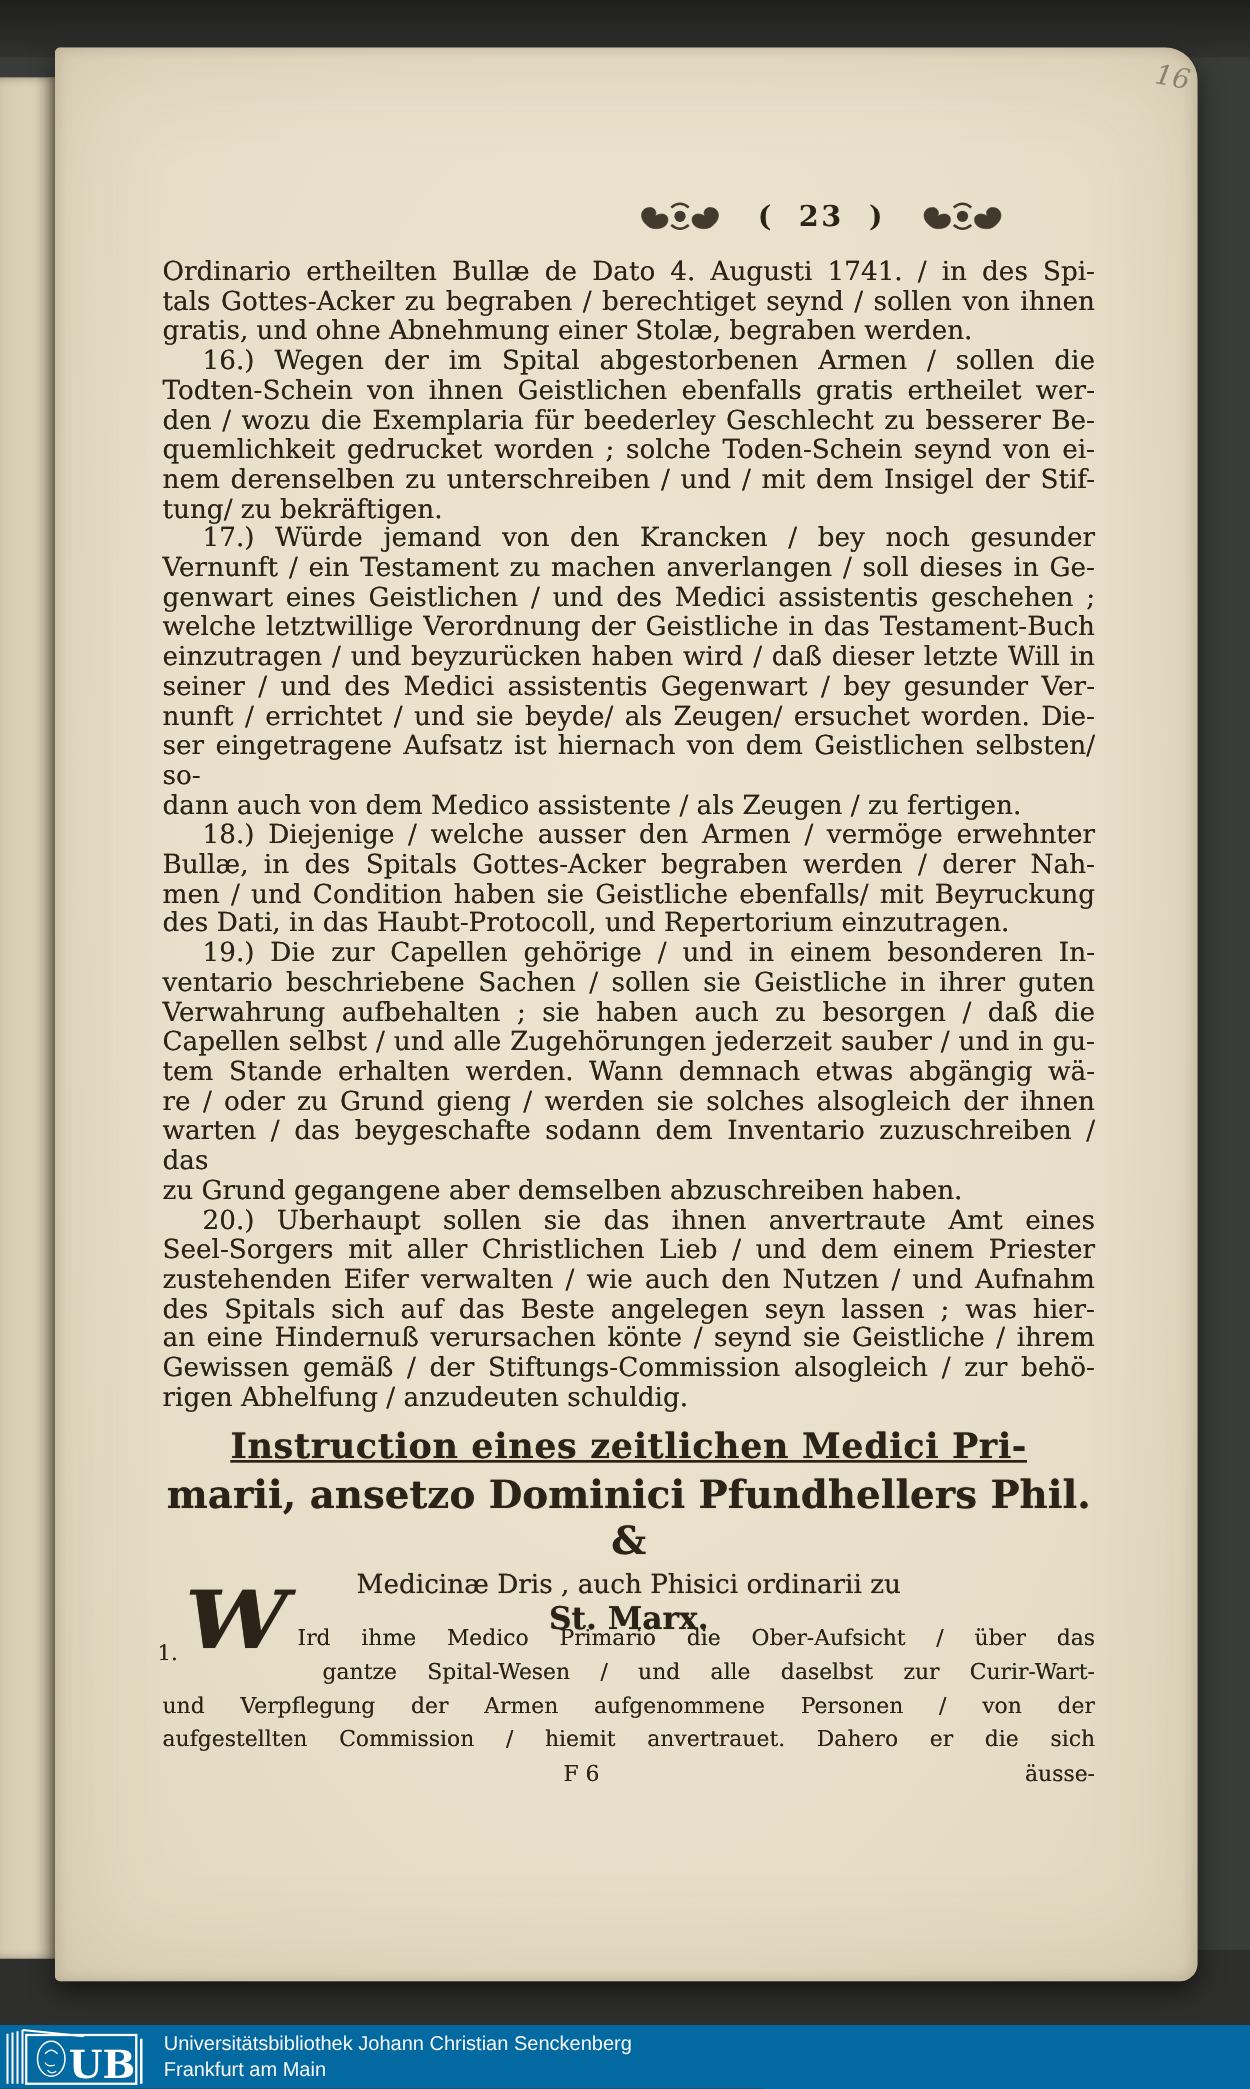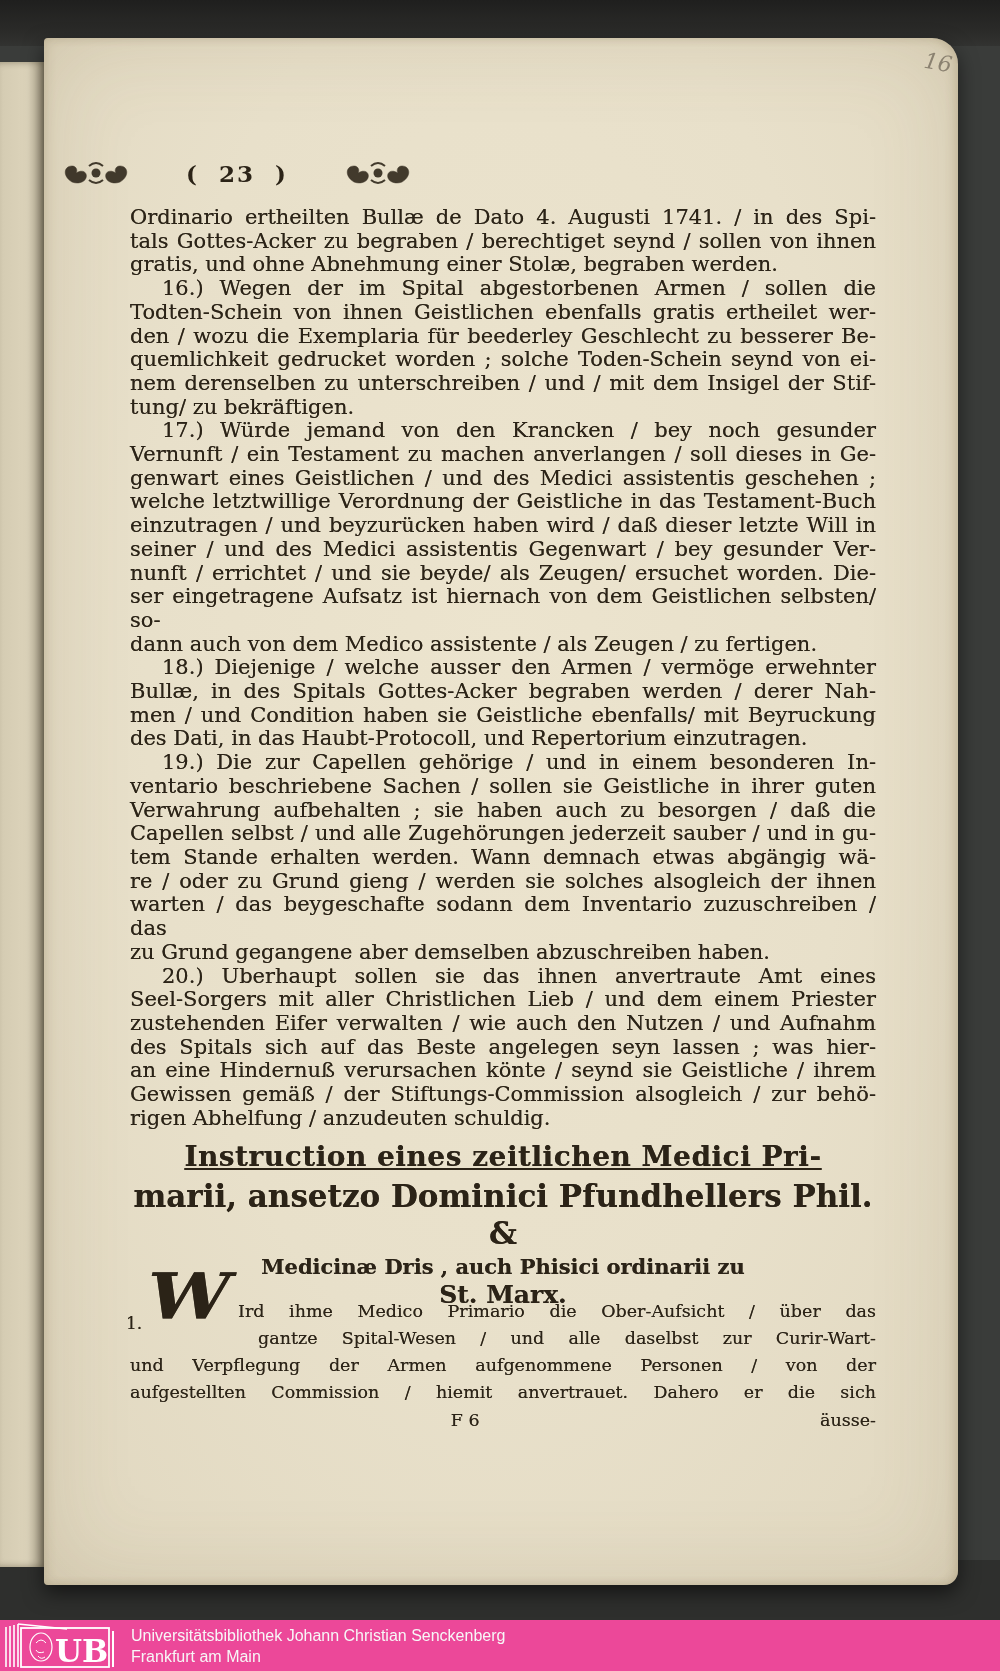--- a/index.html
+++ b/index.html
@@ -29,65 +29,64 @@
     box-shadow:0 8px 20px rgba(0,0,0,.55), inset 0 0 90px rgba(115,95,55,.16), inset -4px 0 10px rgba(115,95,55,.18), inset 4px 0 10px rgba(115,95,55,.12);
     color:#2b2317;
   }
   .pencil{
     position:absolute;left:880px;top:12px;
     font-family:"DejaVu Serif",serif;font-style:italic;font-size:22px;
     color:#8a8170;transform:rotate(10deg);
   }
   .header-row{
     position:absolute;left:86px;top:118px;width:746px;height:34px;
-    display:flex;align-items:center;justify-content:flex-start;
+    display:flex;align-items:center;justify-content:flex-end;
     transform:translateX(-70px);
-    gap:28px;
   }
   .orn{width:72px;height:26px;opacity:.88;}
   .pageno{
     font-size:23px;letter-spacing:2px;margin:0 26px;font-weight:bold;
     white-space:pre;
   }
   .body-block{
     position:absolute;left:86px;top:168px;width:746px;
     font-size:21px;line-height:23.7px;
     text-shadow:0 0 .5px rgba(43,35,23,.7);
   }
   .line{text-align:justify;text-align-last:justify;}
   .line.tail{text-align-last:left;}
   .line.ind{padding-left:32px;}
   .heading-block{
     position:absolute;left:86px;top:1098px;width:746px;text-align:center;
     text-shadow:0 0 .6px rgba(43,35,23,.75);
   }
   .h0{font-size:28px;line-height:42px;font-weight:bold;letter-spacing:.5px;text-decoration:underline;}
   .h1{font-size:31px;line-height:37px;font-weight:bold;}
-  .h2{font-size:21px;line-height:30px;font-weight:bold;}
+  .h2{font-size:21px;line-height:30px;font-weight:normal;}
   .h3{font-size:25px;line-height:26px;font-weight:bold;}
   .item1{
     position:absolute;left:86px;top:1260px;width:746px;
     font-size:17.5px;line-height:27px;
     text-shadow:0 0 .5px rgba(43,35,23,.7);
   }
   .item1 .num{position:absolute;left:-4px;top:12px;font-size:17px;}
   .item1 .dropcap{
     position:absolute;left:18px;top:-36px;
     font-size:64px;line-height:70px;font-weight:bold;font-style:italic;
     transform:scaleX(1.15);transform-origin:left;
   }
   .iline{text-align:justify;text-align-last:justify;}
   .iline.pad0{padding-left:108px;}
   .iline.pad1{padding-left:128px;}
   .sigrow{position:relative;height:26px;margin-top:1px;font-size:17.5px;}
   .sigrow .sig{position:absolute;left:43%;}
   .sigrow .catch{position:absolute;right:0;}
   .footer-bar{
     position:absolute;left:0;top:1620px;width:1000px;height:51px;
-    background:#ec4899;display:flex;align-items:center;
+    background:#0369a1;display:flex;align-items:center;
   }
   .logo-svg{margin-left:3px;flex:0 0 auto;}
   .libtext{
     margin-left:10px;color:#f7f7f7;
     font-family:"Liberation Sans", sans-serif;font-size:16px;line-height:21px;
   }
 </style>
 </head>
 <body>
 

